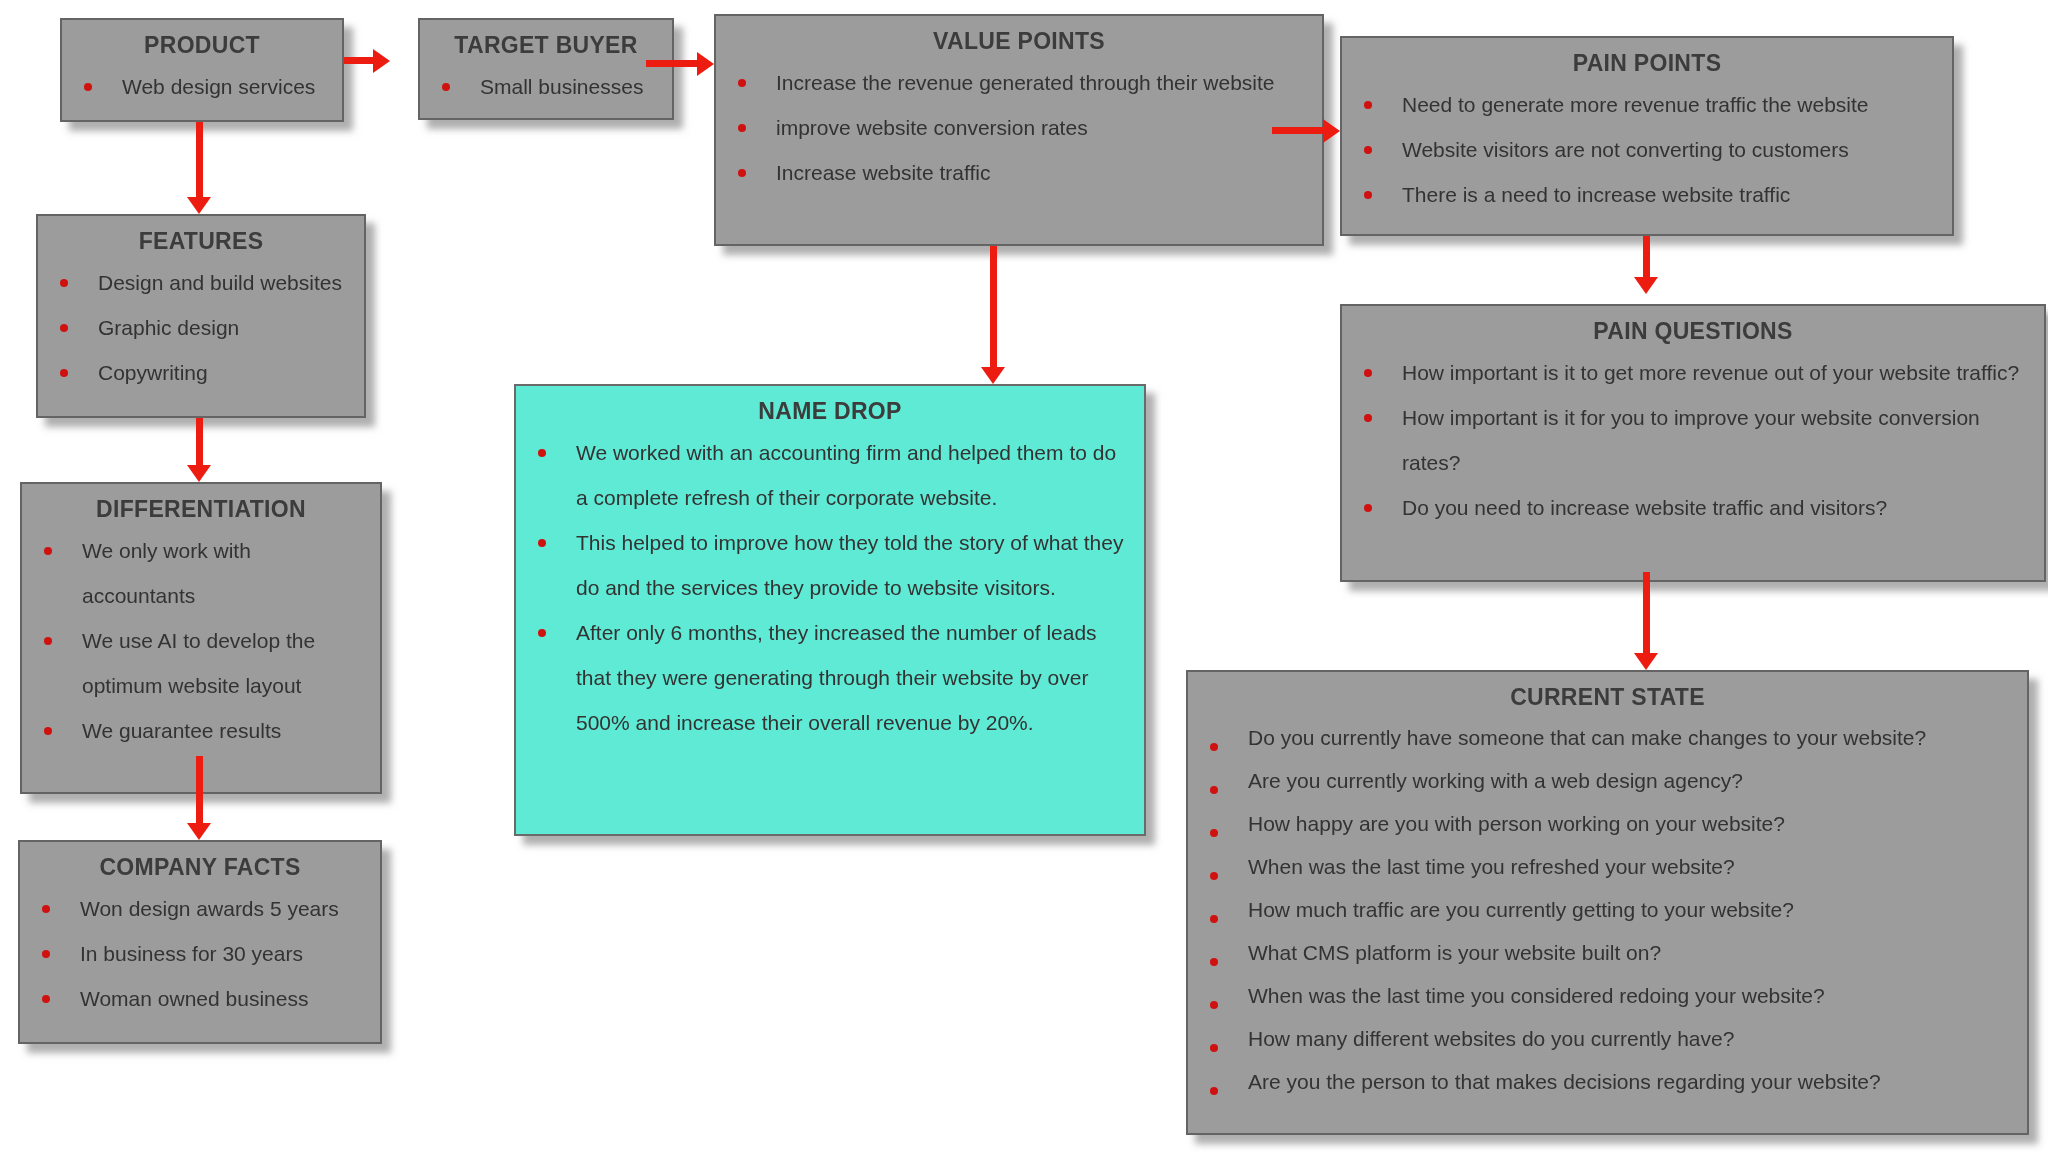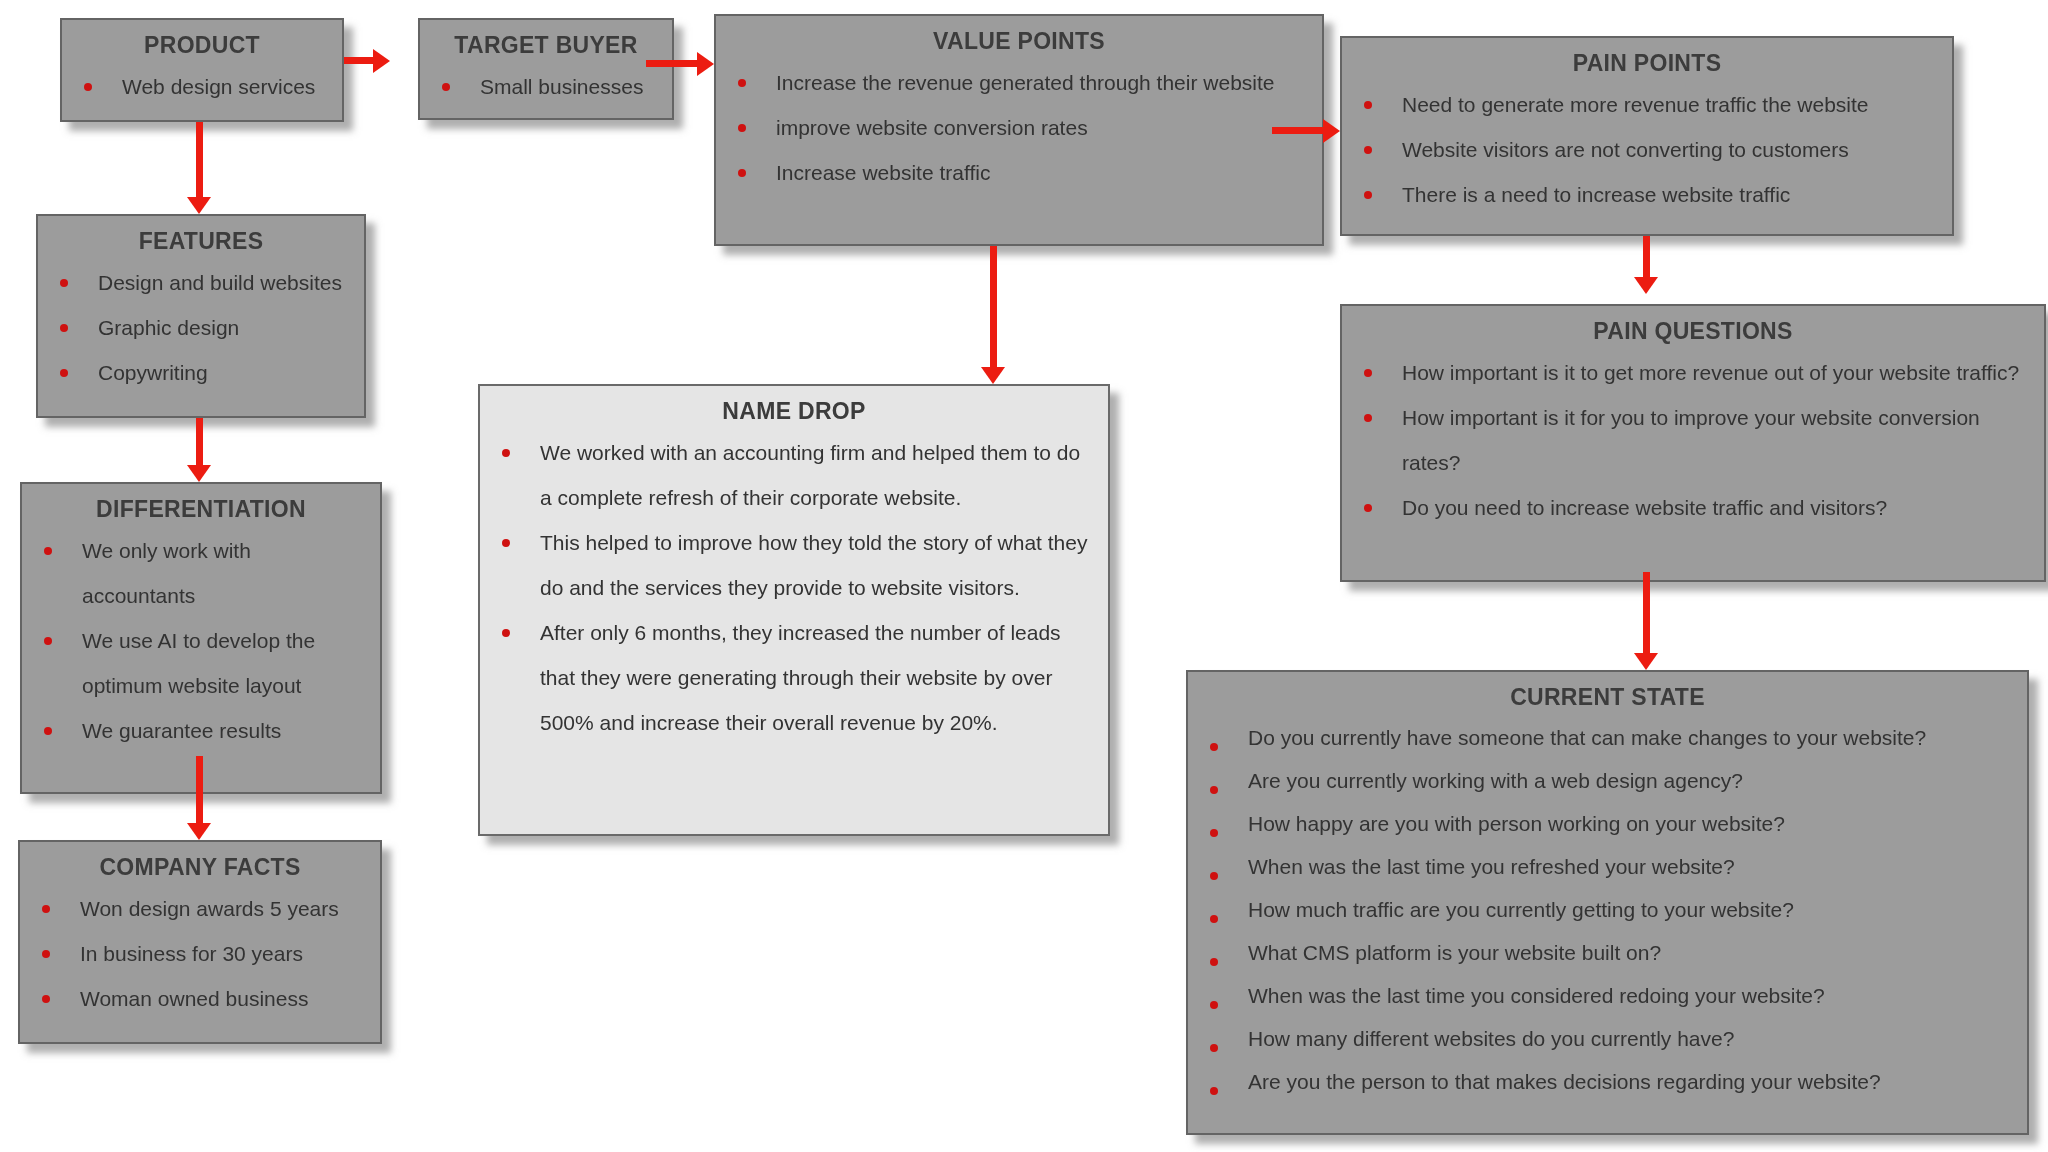--- a/index.html
+++ b/index.html
@@ -8,21 +8,21 @@
     background:#ffffff; overflow:hidden;
     font-family:"Liberation Sans", sans-serif;
   }
   .box {
     position:absolute; box-sizing:border-box;
     background:#9c9c9c;
     border:2px solid #646464;
     box-shadow:9px 9px 7px rgba(110,110,110,0.55);
     padding:6px 14px;
   }
-  .box.light { background:#e5e5e5; border-color:#6a6a6a; }
+  .box.light { background:#5eead4; border-color:#6a6a6a;margin-left:36px; }
   .box h2 {
     margin:4px 0 4px; text-align:center;
     font-size:23px; font-weight:bold; color:#3c3c3c;
     letter-spacing:0.3px; line-height:30px;
   }
   .box ul { list-style:none; margin:0; padding:0 0 0 6px; }
   .box li {
     display:flex; align-items:flex-start;
     font-size:21px; color:#333333; line-height:45px;
   }

